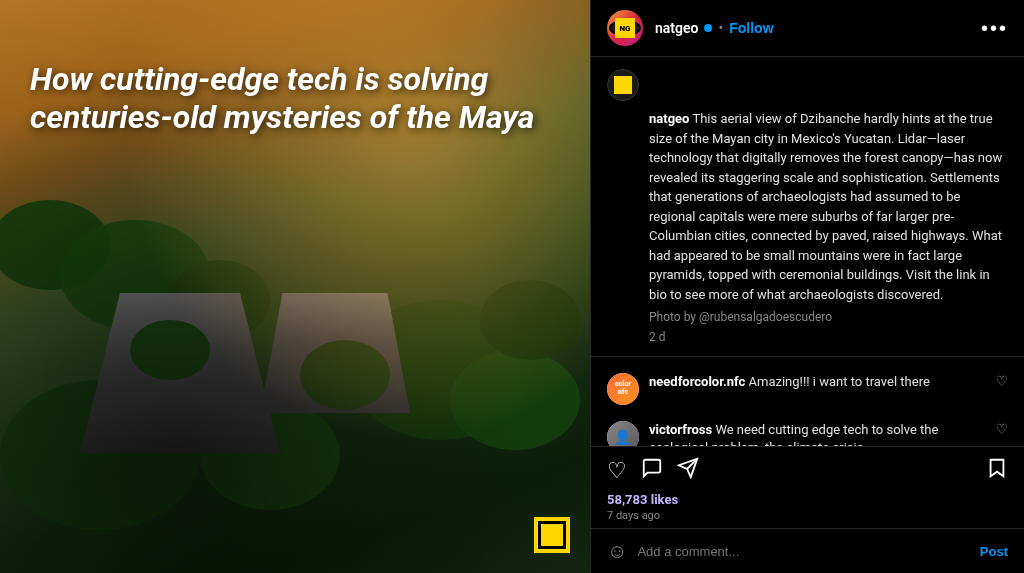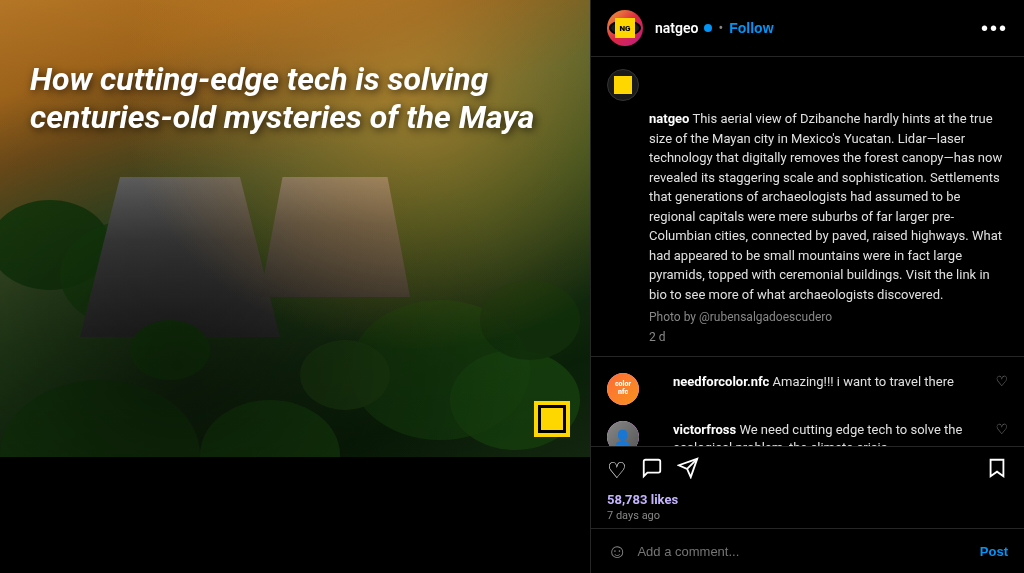--- a/index.html
+++ b/index.html
@@ -8,21 +8,21 @@
       height: 573px;
       background: #000;
       font-family: -apple-system, BlinkMacSystemFont, 'Segoe UI', Roboto, sans-serif;
       display: flex;
       overflow: hidden;
     }
 
     
     .image-panel {
       width: 590px;
-      height: 457px;
+      height: 573px;
       position: relative;
       flex-shrink: 0;
       background: linear-gradient(
         160deg,
         #c8832a 0%,
         #b5721e 15%,
         #8b6020 25%,
         #4a6630 40%,
         #2d5420 55%,
         #1a3a15 70%,
@@ -273,21 +273,20 @@
       justify-content: center;
     }
 
     .comment-body {
       flex: 1;
     }
     .comment-text {
       font-size: 13px;
       color: #e0e0e0;
       line-height: 1.4;
-      margin-left: 24px;
     }
     .comment-username {
       font-weight: 700;
       color: #fff;
     }
     .comment-meta {
       margin-top: 4px;
       font-size: 11px;
       color: #888;
       display: flex;

